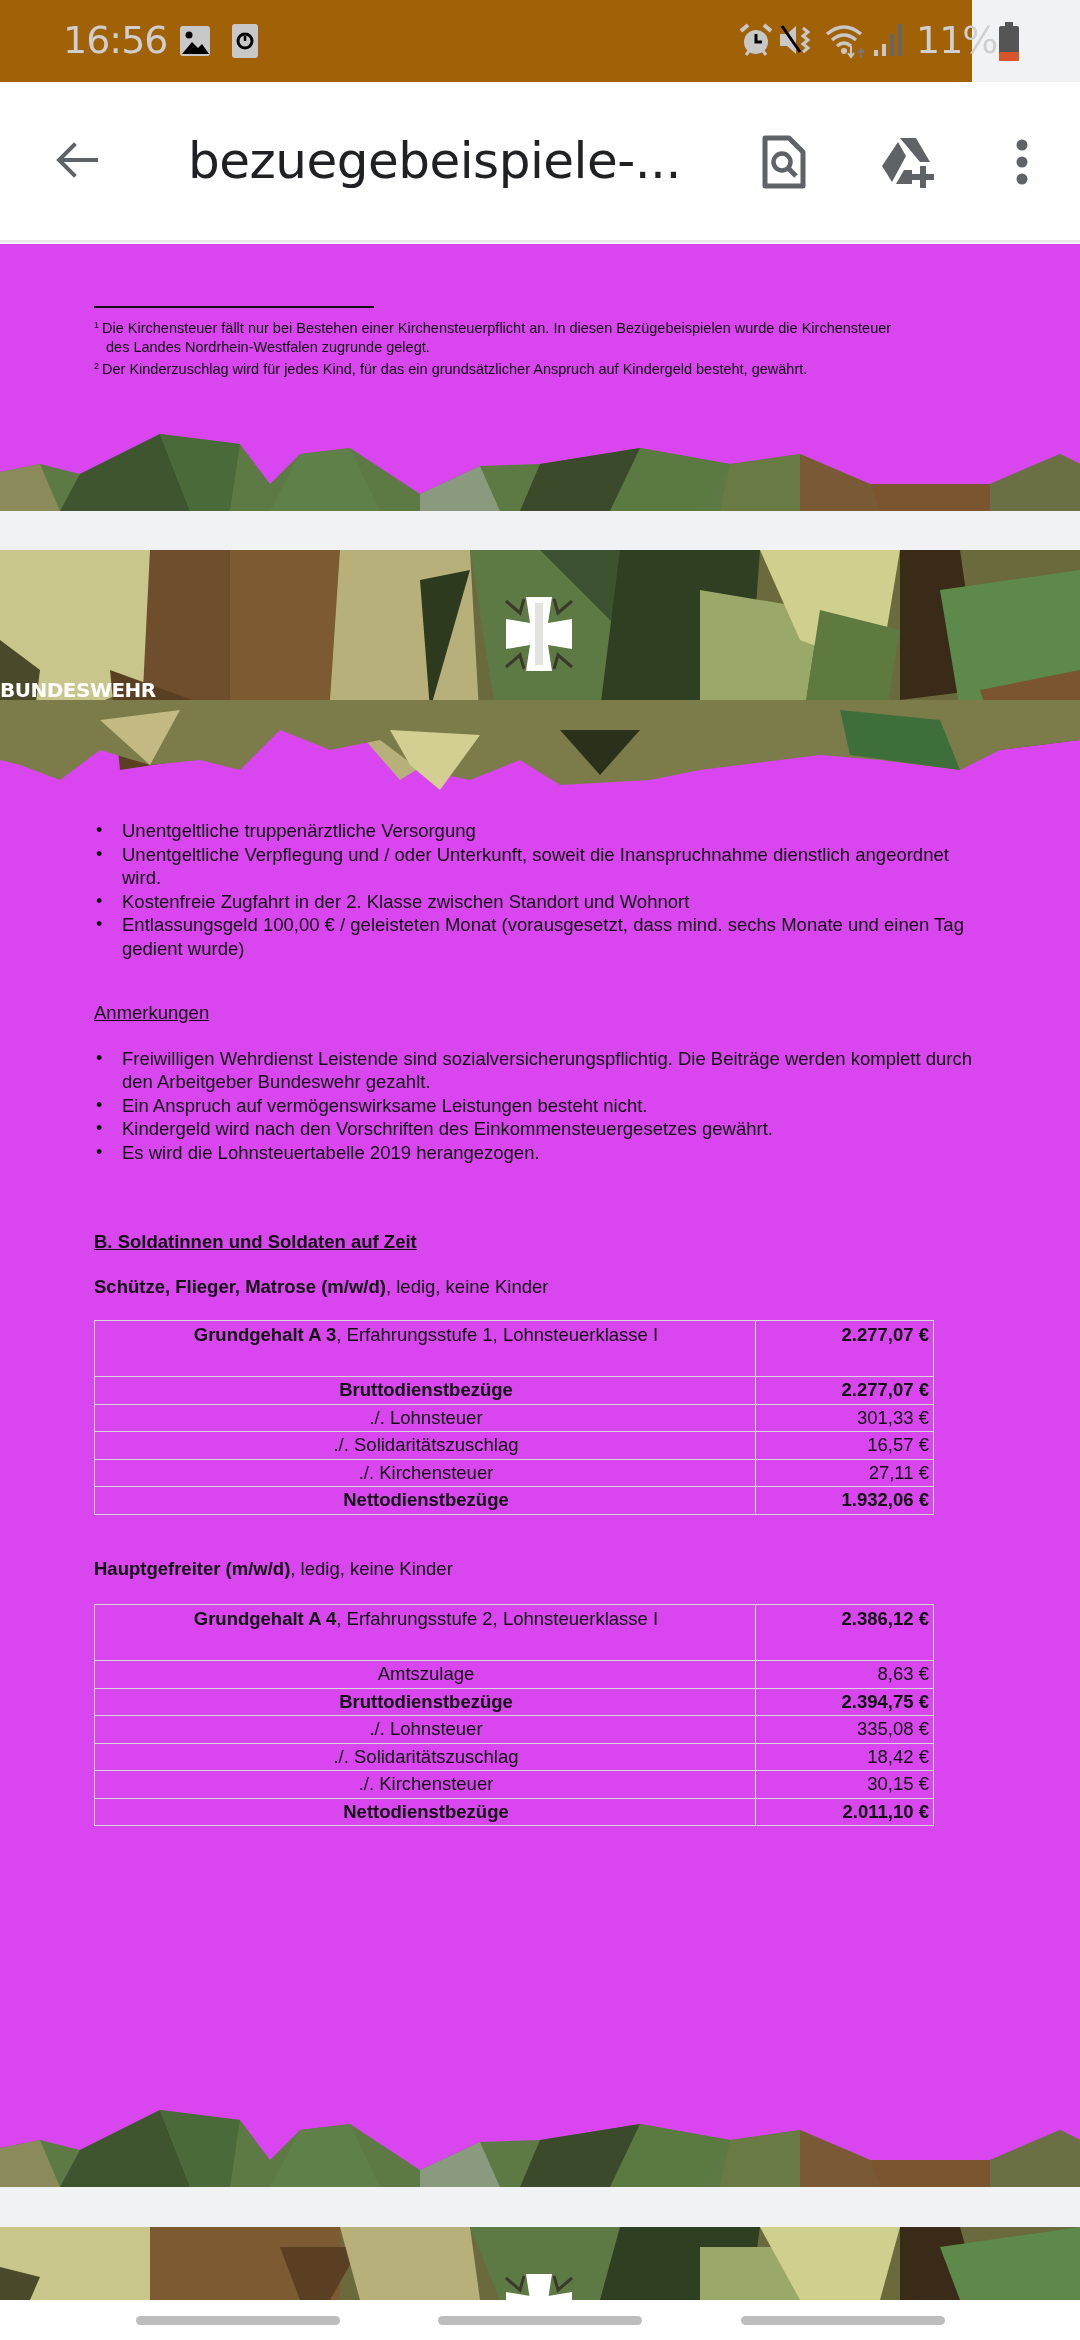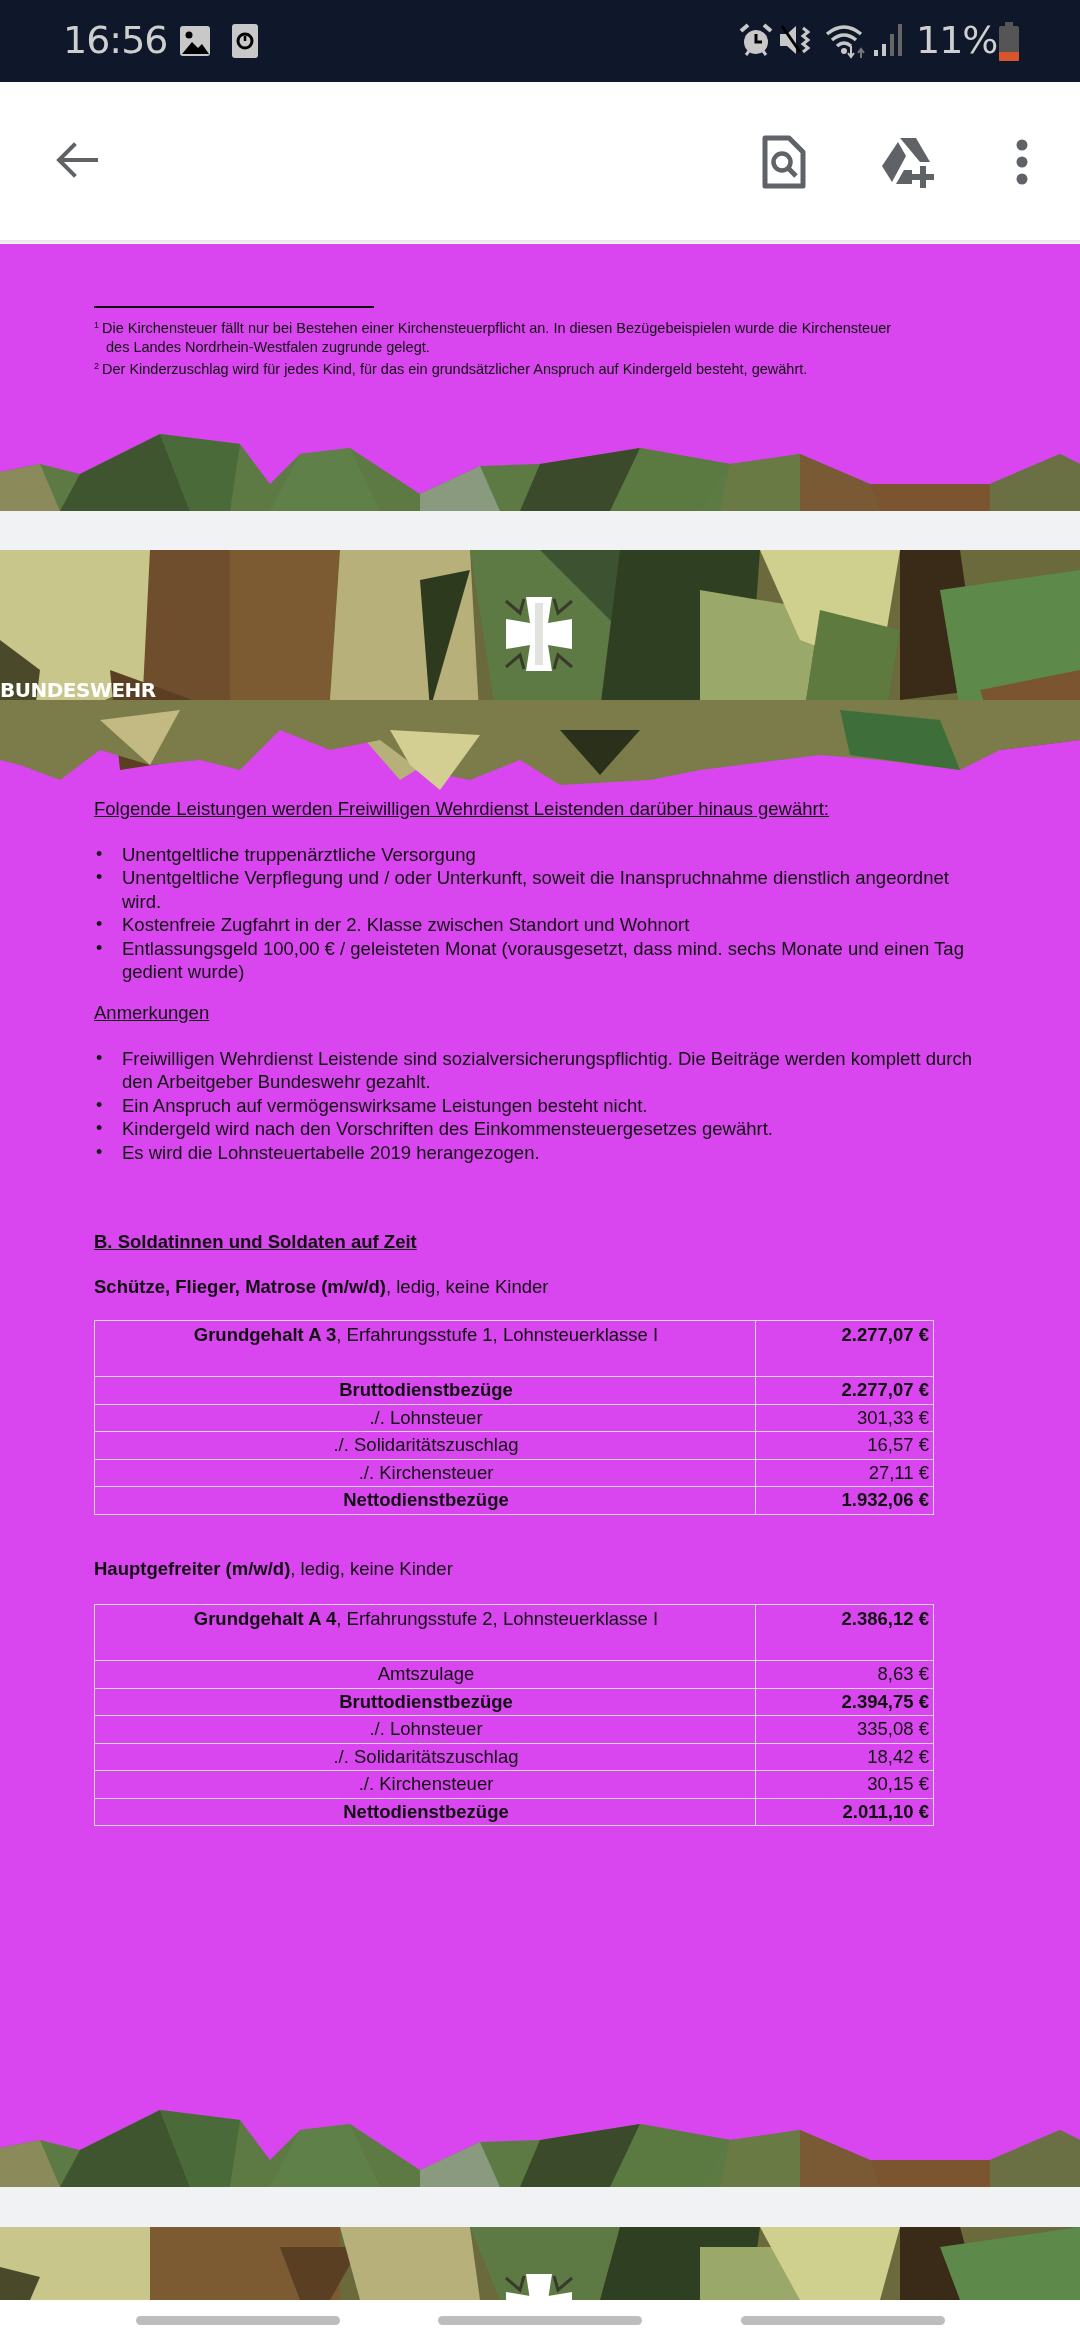--- a/index.html
+++ b/index.html
@@ -1,20 +1,20 @@
 <!DOCTYPE html>
 <html><head>
 <meta charset="utf-8">
 <style>
   * { box-sizing: border-box; margin: 0; padding: 0; }
   html, body { width: 1080px; height: 2340px; overflow: hidden; background: #f1f2f4; }
   body { position: relative; font-family: "Liberation Sans", sans-serif; color: #111; }
 
   
-  .status-bar { position: absolute; left: 0; top: 0; width: 1080px; height: 82px; background: #0f172a; color: #c8c8c8; }
+  .status-bar { position: absolute; left: 0; top: 0; width: 972px; height: 82px; background: #a16207; color: #c8c8c8; }
   .status-time { position: absolute; left: 63px; top: 18px; font-size: 38px; font-family: "DejaVu Sans", sans-serif; letter-spacing: -1px; color: #cfcfcf; }
   .sb-icon { position: absolute; top: 24px; }
   .sb-pct { position: absolute; left: 916px; top: 18px; font-size: 38px; font-family: "DejaVu Sans", sans-serif; color: #cfcfcf; letter-spacing: -1px; }
 
   
   .app-bar { position: absolute; left: 0; top: 82px; width: 1080px; height: 160px; background: #fff; border-bottom: 2px solid #e8e8e8; }
   .back-btn { position: absolute; left: 40px; top: 42px; width: 72px; height: 72px; display:flex; align-items:center; justify-content:center; }
   .doc-title { position: absolute; left: 188px; top: 50px; font-size: 50px; font-family: "DejaVu Sans", sans-serif; color: #202124; letter-spacing: -0.5px; white-space: nowrap; }
   .ab-btn { position: absolute; top: 40px; width: 80px; height: 80px; display:flex; align-items:center; justify-content:center; }
 
@@ -97,20 +97,21 @@
     <rect x="1" y="30" width="20" height="9" rx="1" fill="#d9552b"></rect>
   </svg>
 </div>
 
 <div class="app-bar">
   <div class="back-btn">
     <svg width="48" height="48" viewBox="0 0 48 48">
       <path d="M44 24 H8 M22 9 L7 24 L22 39" stroke="#5f6368" stroke-width="4" fill="none" stroke-linecap="square"></path>
     </svg>
   </div>
+  <span class="doc-title">bezuegebeispiele-...</span>
 
   <div class="ab-btn" style="left:744px">
     <svg width="46" height="56" viewBox="0 0 46 56">
       <path d="M4 4 H28 L42 18 V52 H4 Z" fill="none" stroke="#5f6368" stroke-width="5" stroke-linejoin="round"></path>
       <circle cx="21" cy="28" r="8.5" fill="none" stroke="#5f6368" stroke-width="4.5"></circle>
       <line x1="27" y1="34" x2="35" y2="42" stroke="#5f6368" stroke-width="5"></line>
     </svg>
   </div>
   <div class="ab-btn" style="left:870px">
     <svg width="60" height="56" viewBox="0 0 60 56">
@@ -181,21 +182,20 @@
   </svg>
 
   <svg style="position:absolute;left:502px;top:43px" width="74" height="82" viewBox="0 0 74 82">
     <polygon points="24,4 50,4 46,30 70,26 70,56 46,52 50,78 24,78 28,52 4,56 4,26 28,30" fill="#fff"></polygon>
     <path d="M4 8 L18 20 L22 6 M70 8 L56 20 L52 6 M4 74 L18 62 L22 76 M70 74 L56 62 L52 76" stroke="#3a3a2a" stroke-width="3" fill="none"></path>
     <rect x="33" y="10" width="8" height="62" fill="#3a3a2a" opacity="0.15"></rect>
   </svg>
   <div style="position:absolute;left:0;top:128px;width:1080px;text-align:left;color:#fff;font-family:'DejaVu Sans',sans-serif;font-weight:bold;font-size:20px;letter-spacing:-0.5px;">BUNDESWEHR</div>
 
   <div class="content" style="top:247px">
-    <div class="u">Folgende Leistungen werden Freiwilligen Wehrdienst Leistenden darüber hinaus gewährt:</div>
     <ul class="bul" style="margin-top:22px">
       <li>Unentgeltliche truppenärztliche Versorgung</li>
       <li style="padding-right:30px">Unentgeltliche Verpflegung und / oder Unterkunft, soweit die Inanspruchnahme dienstlich angeordnet wird.</li>
       <li>Kostenfreie Zugfahrt in der 2. Klasse zwischen Standort und Wohnort</li>
       <li>Entlassungsgeld 100,00 € / geleisteten Monat (vorausgesetzt, dass mind. sechs Monate und einen Tag gedient wurde)</li>
     </ul>
   </div>
 
   <div class="content" style="top:451px">
     <div class="u">Anmerkungen</div>

